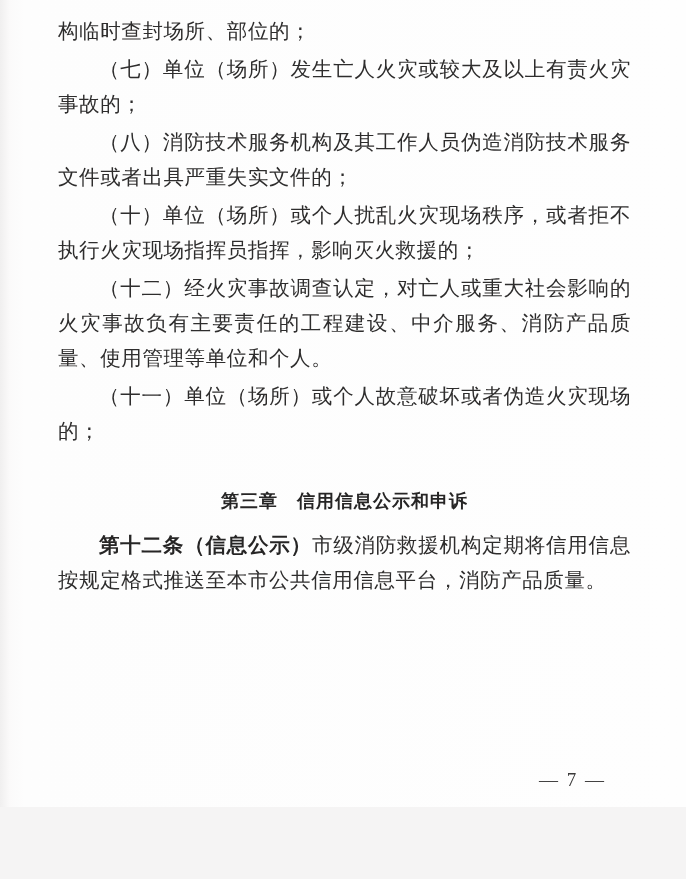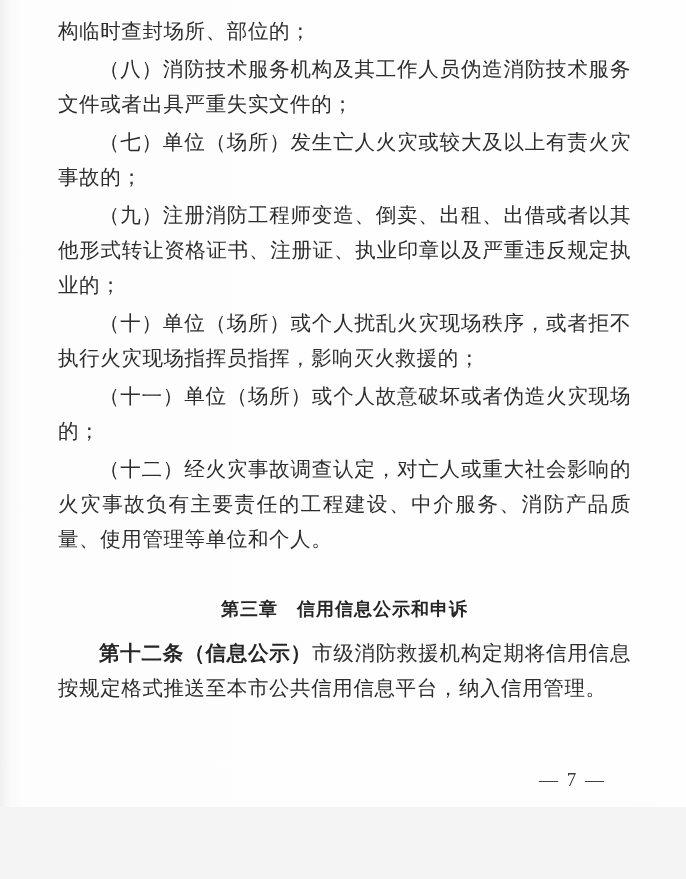--- a/index.html
+++ b/index.html
@@ -56,35 +56,34 @@
   }
 </style>
 </head>
 <body>
 
 <div class="page">
   <div class="content">
 
     <p class="line no-indent">构临时查封场所、部位的；</p>
 
+    <p class="line indent">（七）单位（场所）发生亡人火灾或较大及以上有责火灾事故的；</p>
+
     <p class="line indent">（八）消防技术服务机构及其工作人员伪造消防技术服务文件或者出具严重失实文件的；</p>
 
-    <p class="line indent">（七）单位（场所）发生亡人火灾或较大及以上有责火灾事故的；</p>
-
-    <p class="line indent">（九）注册消防工程师变造、倒卖、出租、出借或者以其他形式转让资格证书、注册证、执业印章以及严重违反规定执业的；</p>
 
     <p class="line indent">（十）单位（场所）或个人扰乱火灾现场秩序，或者拒不执行火灾现场指挥员指挥，影响灭火救援的；</p>
 
+    <p class="line indent">（十二）经火灾事故调查认定，对亡人或重大社会影响的火灾事故负有主要责任的工程建设、中介服务、消防产品质量、使用管理等单位和个人。</p>
+
     <p class="line indent">（十一）单位（场所）或个人故意破坏或者伪造火灾现场的；</p>
-
-    <p class="line indent">（十二）经火灾事故调查认定，对亡人或重大社会影响的火灾事故负有主要责任的工程建设、中介服务、消防产品质量、使用管理等单位和个人。</p>
 
     <h2 class="chapter">第三章　信用信息公示和申诉</h2>
 
     <p class="line indent">
-      <span class="lead">第十二条（信息公示）</span><span>市级消防救援机构定期将信用信息按规定格式推送至本市公共信用信息平台，纳入信用管理。</span>
+      <span class="lead">第十二条（信息公示）</span><span>市级消防救援机构定期将信用信息按规定格式推送至本市公共信用信息平台，消防产品质量。</span>
     </p>
 
 
   </div>
 
   <div class="page-number">— 7 —</div>
 </div>
 
 </body></html>

